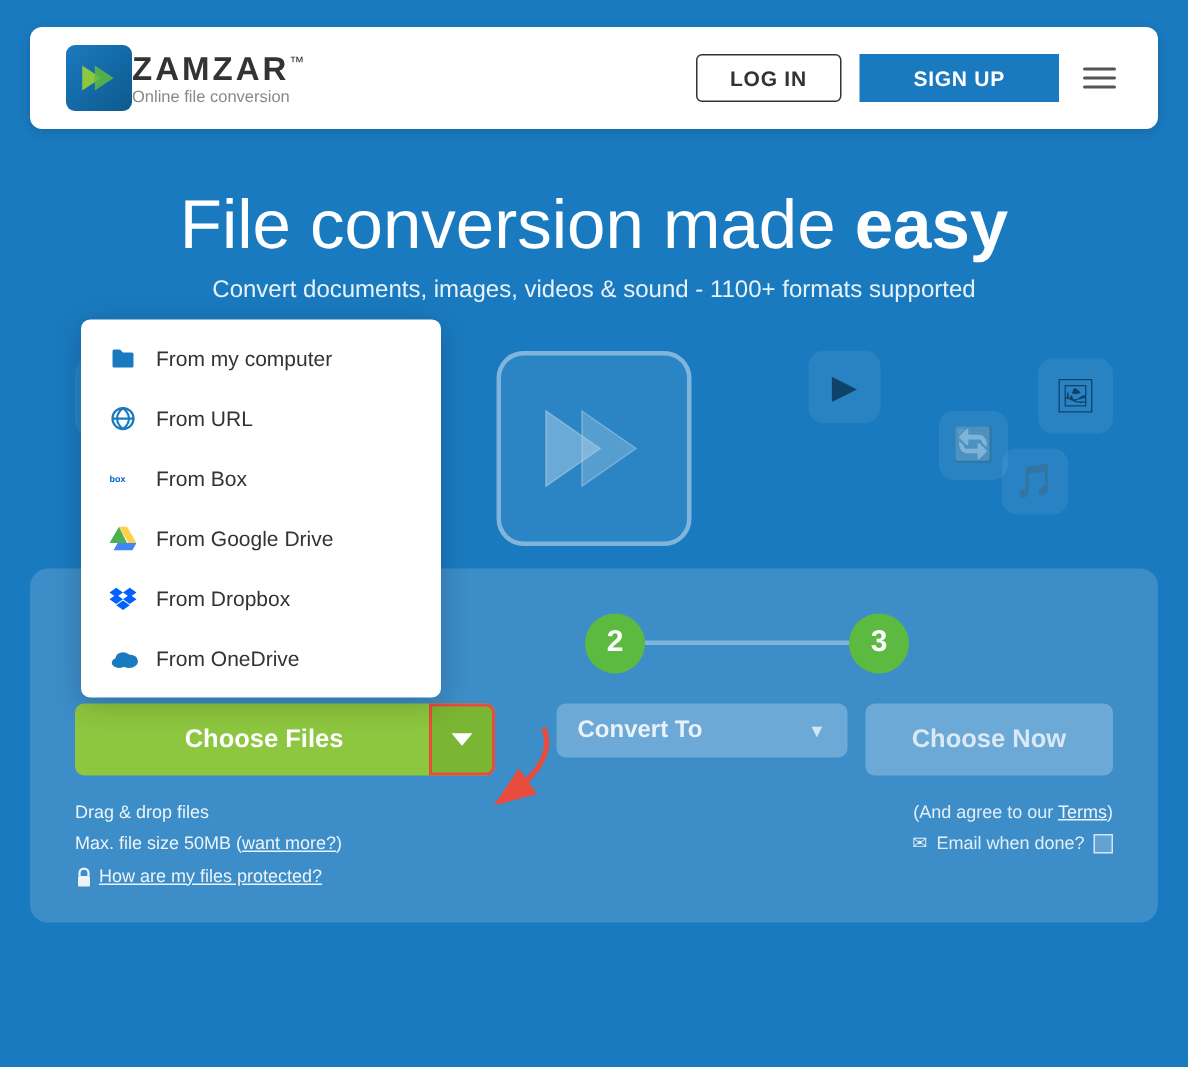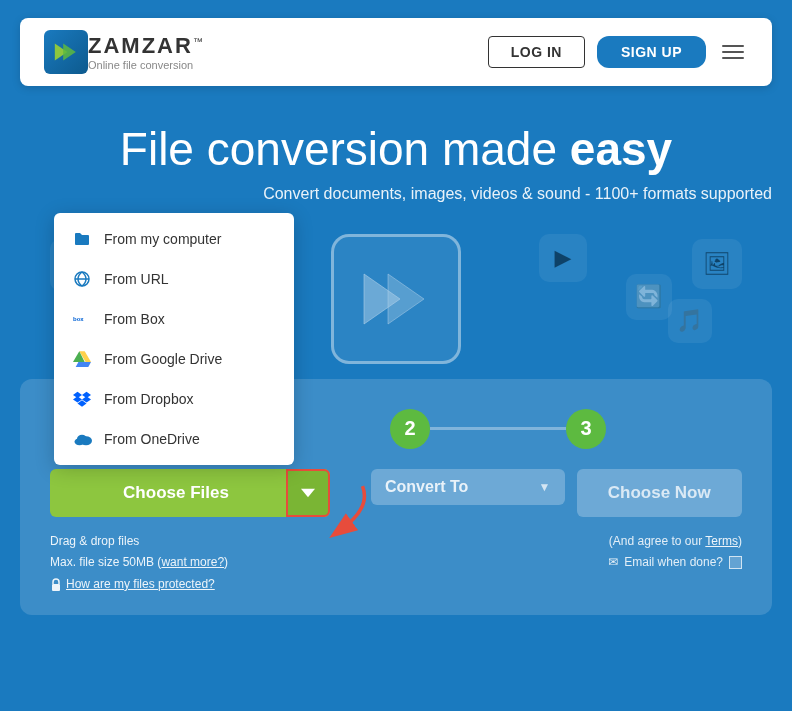--- a/index.html
+++ b/index.html
@@ -72,22 +72,22 @@
       border-radius: 4px;
       font-size: 14px;
       font-weight: 600;
       cursor: pointer;
       letter-spacing: 0.5px;
     }
     .btn-signup {
       background: #1a7abf;
       color: #fff;
       border: none;
-      padding: 8px 24px;
-      border-radius: 12px;
+      padding: 8px 36px;
+      border-radius: 0;
       font-size: 14px;
       font-weight: 600;
       cursor: pointer;
       letter-spacing: 0.5px;
     }
     .hamburger {
       display: flex;
       flex-direction: column;
       gap: 4px;
       cursor: pointer;
@@ -114,21 +114,20 @@
       line-height: 1.1;
       margin-bottom: 10px;
     }
     .hero-title strong {
       font-weight: 900;
     }
     .hero-subtitle {
       font-size: 16px;
       color: rgba(255,255,255,0.9);
       margin-bottom: 16px;
-      text-align: right;
     }
 
     
     .bg-icons {
       position: relative;
       height: 160px;
       overflow: hidden;
     }
     .zamzar-logo-center {
       position: absolute;

